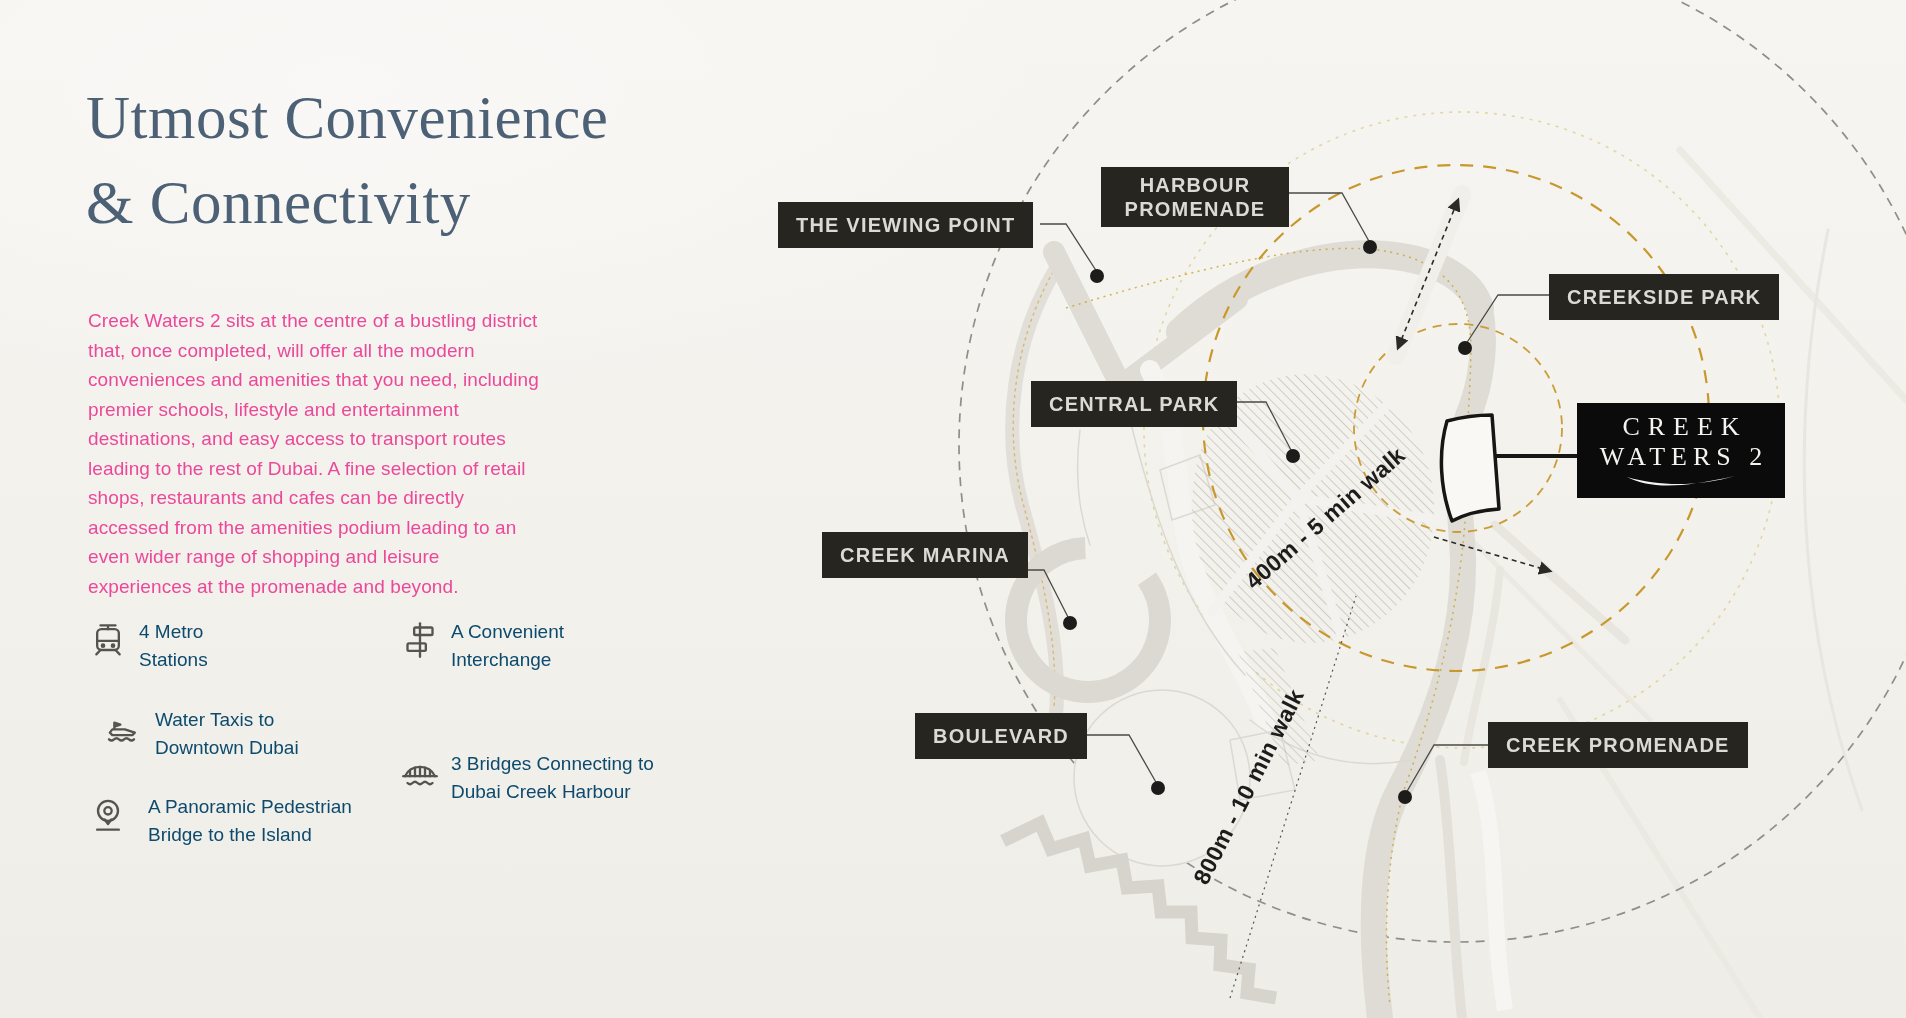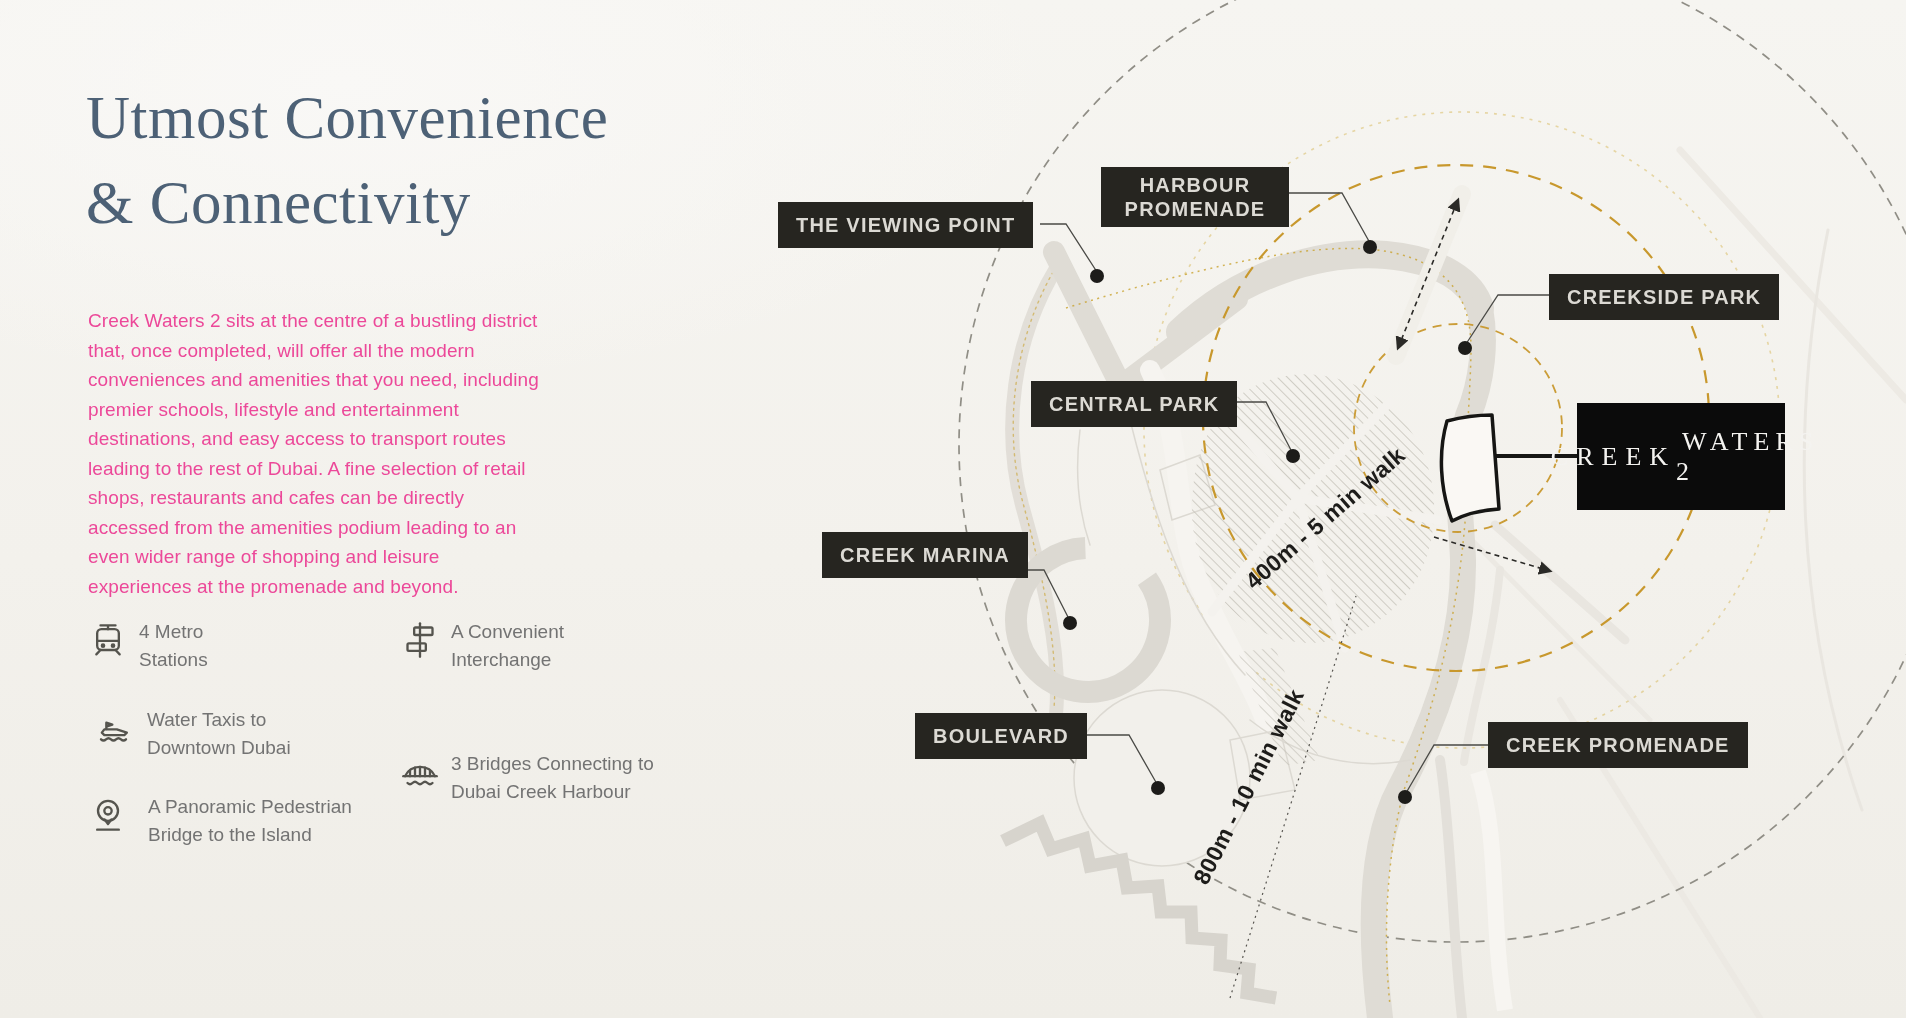--- a/index.html
+++ b/index.html
@@ -23,42 +23,42 @@
   .intro{
     position:absolute;left:88px;top:287px;width:455px;
     font-size:19px;line-height:29.5px;color:#ec4899;letter-spacing:.1px;
   }
   .feature{
     position:absolute;display:flex;align-items:flex-start;gap:11px;
   }
   .feature .ic{width:40px;height:40px;flex:0 0 40px;margin-top:2px;}
   .feature .ic svg{width:40px;height:40px;stroke:#55544e;fill:none;
     stroke-width:1.4;stroke-linecap:round;stroke-linejoin:round;}
-  .feature .txt{font-size:19px;line-height:28px;color:#737373;white-space:pre-line;}
+  .feature .txt{font-size:19px;line-height:28px;color:#0c4a6e;white-space:pre-line;}
   .f1{left:88px;top:618px;} .f2{left:400px;top:618px;}
-  .f3{left:96px;top:706px;} .f4{left:400px;top:706px;margin-top:44px;}
+  .f3{left:104px;top:706px;} .f4{left:400px;top:706px;margin-top:44px;}
   .f5{left:88px;top:793px;gap:20px;}
 
   
   .map-label{
     position:absolute;background:#262520;color:#dcdad4;
     font-weight:bold;font-size:20px;letter-spacing:1.2px;
     padding:11px 18px;white-space:pre-line;text-align:center;line-height:1.2;
   }
   .lbl-viewing{left:778px;top:202px;}
   .lbl-harbour{left:1101px;top:167px;width:188px;box-sizing:border-box;padding:6px 10px;}
   .lbl-creekside{left:1549px;top:274px;}
   .lbl-central{left:1031px;top:381px;}
   .lbl-marina{left:822px;top:532px;text-align:right;}
   .lbl-boulevard{left:915px;top:713px;}
   .lbl-promenade{left:1488px;top:722px;}
 
   .project-logo{
-    position:absolute;left:1577px;top:403px;width:208px;height:107px;
-    background:#0b0b0b;color:#f4f3f0;display:flex;flex-direction:row;
+    position:absolute;left:1577px;top:403px;width:208px;height:95px;
+    background:#0b0b0b;color:#f4f3f0;display:flex;flex-direction:column;
     align-items:center;justify-content:center;
     font-family:"Liberation Serif",serif;
   }
   .project-logo .l1{font-size:26px;letter-spacing:8px;line-height:30px;text-indent:8px;}
   .project-logo .l2{font-size:26px;letter-spacing:6px;line-height:30px;text-indent:6px;}
   .project-logo svg{margin-top:2px;}
 
   .walk-label{
     position:absolute;font-size:23px;font-weight:700;color:#1d1c1a;letter-spacing:.4px;
     transform-origin:left bottom;white-space:nowrap;

